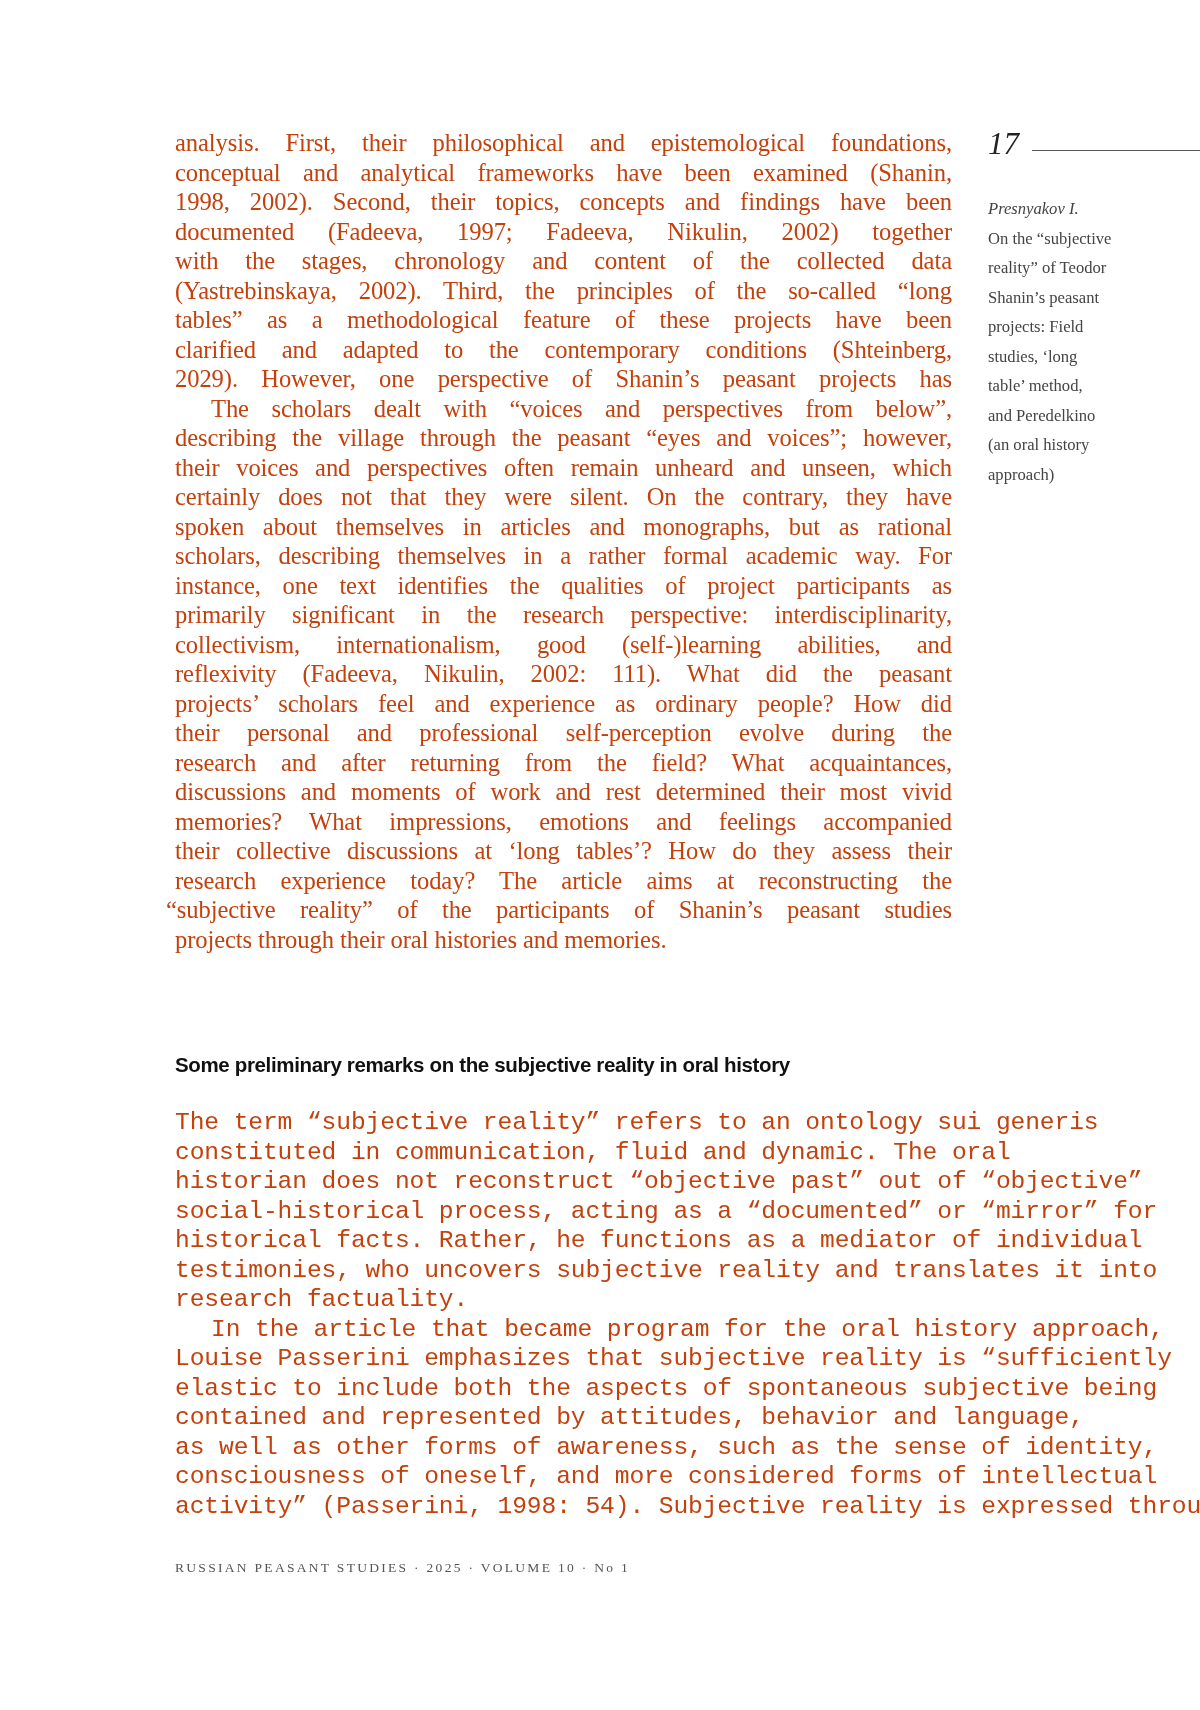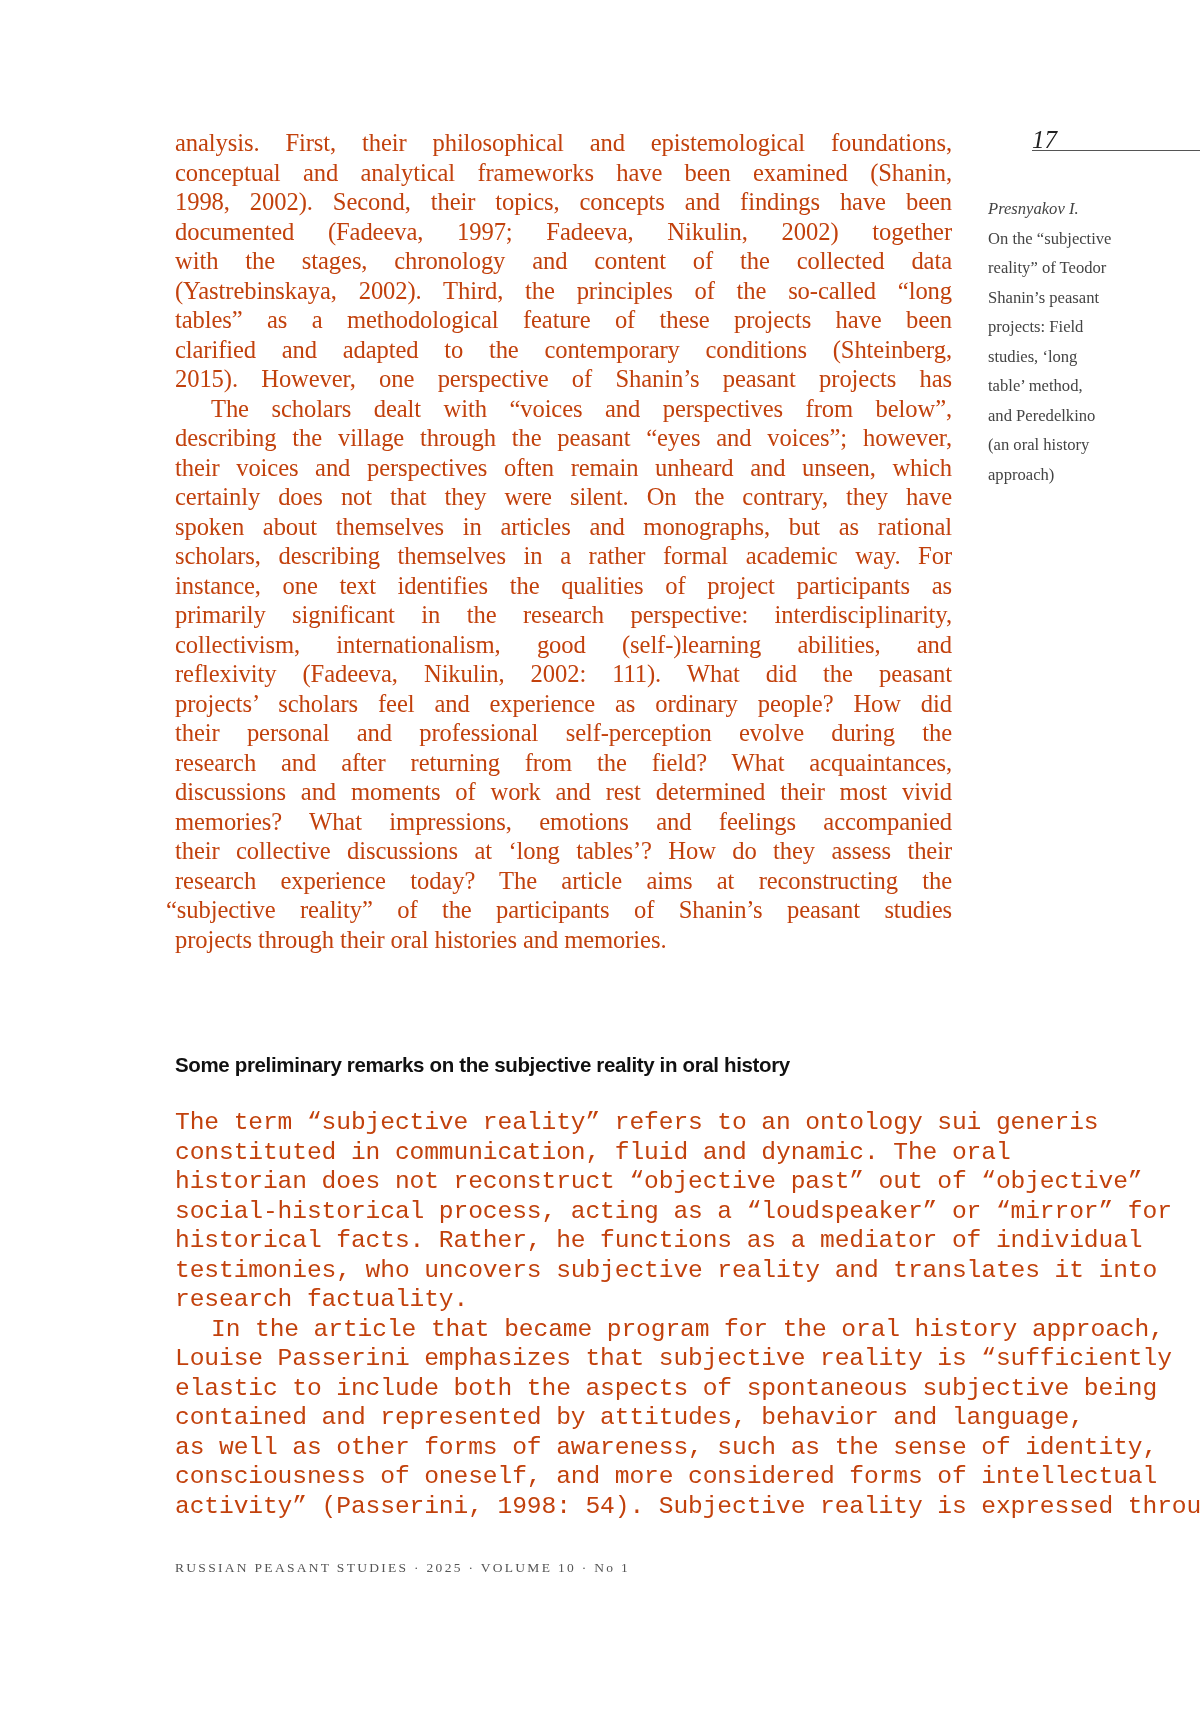--- a/index.html
+++ b/index.html
@@ -52,25 +52,25 @@
       color: #111111;
       white-space: nowrap;
       text-align: center;
     }
     .main-col.second {
       top: 1108px;
       font-family: Liberation Mono, monospace;
     }
     .page-number {
       position: absolute;
-      left: 1032px;
+      left: 988px;
       top: 126px;
       font-family: "Liberation Serif", "DejaVu Serif", serif;
       font-style: italic;
-      font-size: 25px;
+      font-size: 31px;
       color: #222222;
     }
     .page-rule {
       position: absolute;
       left: 1032px;
       top: 150px;
       width: 168px;
       height: 0;
       border-top: 1.5px solid #555555;
     }
@@ -127,21 +127,21 @@
 <div class="main-col first">
   <div class="paragraph">
     <span class="line">analysis. First, their philosophical and epistemological foundations,</span>
     <span class="line">conceptual and analytical frameworks have been examined (Shanin,</span>
     <span class="line">1998, 2002). Second, their topics, concepts and findings have been</span>
     <span class="line">documented (Fadeeva, 1997; Fadeeva, Nikulin, 2002) together</span>
     <span class="line">with the stages, chronology and content of the collected data</span>
     <span class="line">(Yastrebinskaya, 2002).  Third, the principles of the so-called “long</span>
     <span class="line">tables” as a methodological feature of these projects have been</span>
     <span class="line">clarified and adapted to the contemporary conditions (Shteinberg,</span>
-    <span class="line">2015). However, one perspective of Shanin’s peasant projects has</span>
+    <span class="line">2029). However, one perspective of Shanin’s peasant projects has</span>
   </div>
   <div class="paragraph">
     <span class="line indent">The scholars dealt with “voices and perspectives from below”,</span>
     <span class="line">describing the village through the peasant “eyes and voices”; however,</span>
     <span class="line">their voices and perspectives often remain unheard and unseen, which</span>
     <span class="line">certainly does not that they were silent. On the contrary, they have</span>
     <span class="line">spoken about themselves in articles and monographs, but as rational</span>
     <span class="line">scholars, describing themselves in a rather formal academic way. For</span>
     <span class="line">instance, one text identifies the qualities of project participants as</span>
     <span class="line">primarily significant in the research perspective: interdisciplinarity,</span>
@@ -159,21 +159,21 @@
   </div>
 </div>
 
 <h2 class="section-heading" style="margin:0;">Some preliminary remarks on the subjective reality in oral history</h2>
 
 <div class="main-col second">
   <div class="paragraph">
     <span class="line">The term “subjective reality” refers to an ontology sui generis</span>
     <span class="line">constituted in communication, fluid and dynamic. The oral</span>
     <span class="line">historian does not reconstruct “objective past” out of “objective”</span>
-    <span class="line">social-historical process, acting as a “loudspeaker” or “mirror” for</span>
+    <span class="line">social-historical process, acting as a “documented” or “mirror” for</span>
     <span class="line">historical facts. Rather, he functions as a mediator of individual</span>
     <span class="line">testimonies, who uncovers subjective reality and translates it into</span>
     <span class="line last">research factuality.</span>
   </div>
   <div class="paragraph">
     <span class="line indent">In the article that became program for the oral history approach,</span>
     <span class="line">Louise Passerini emphasizes that subjective reality is “sufficiently</span>
     <span class="line">elastic to include both the aspects of spontaneous subjective being</span>
     <span class="line">contained and represented by attitudes, behavior and language,</span>
     <span class="line">as well as other forms of awareness, such as the sense of identity,</span>

